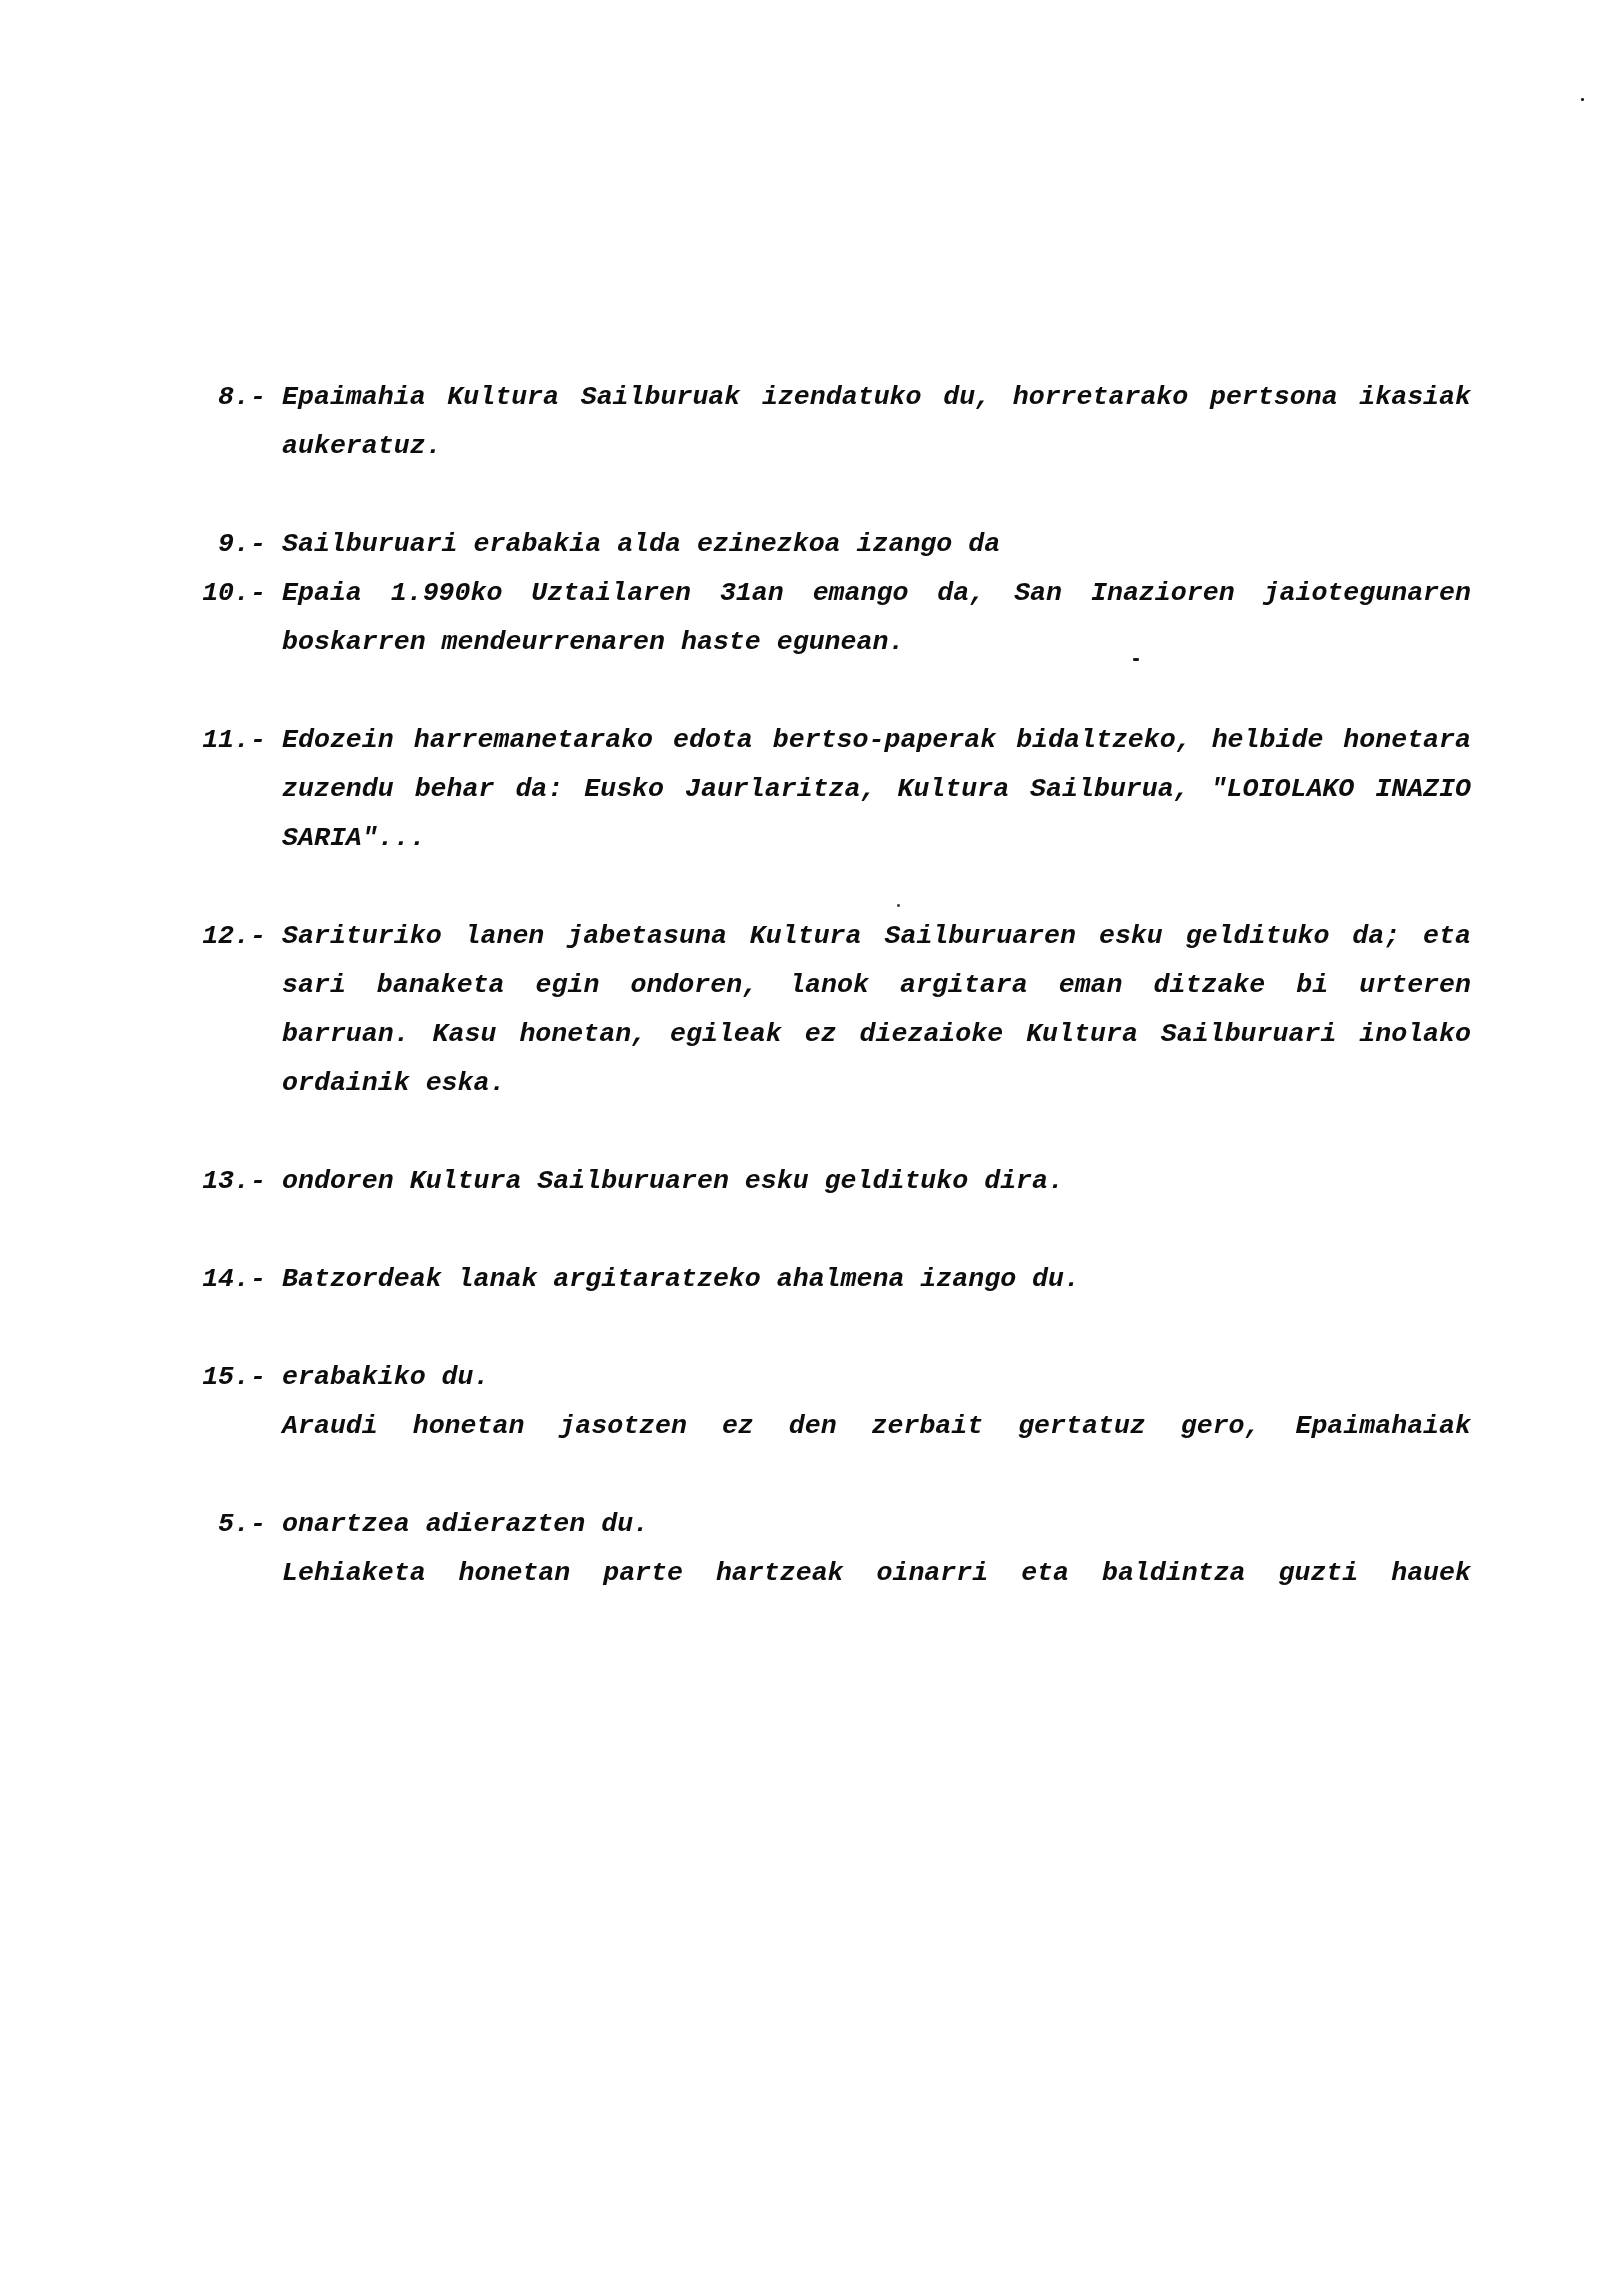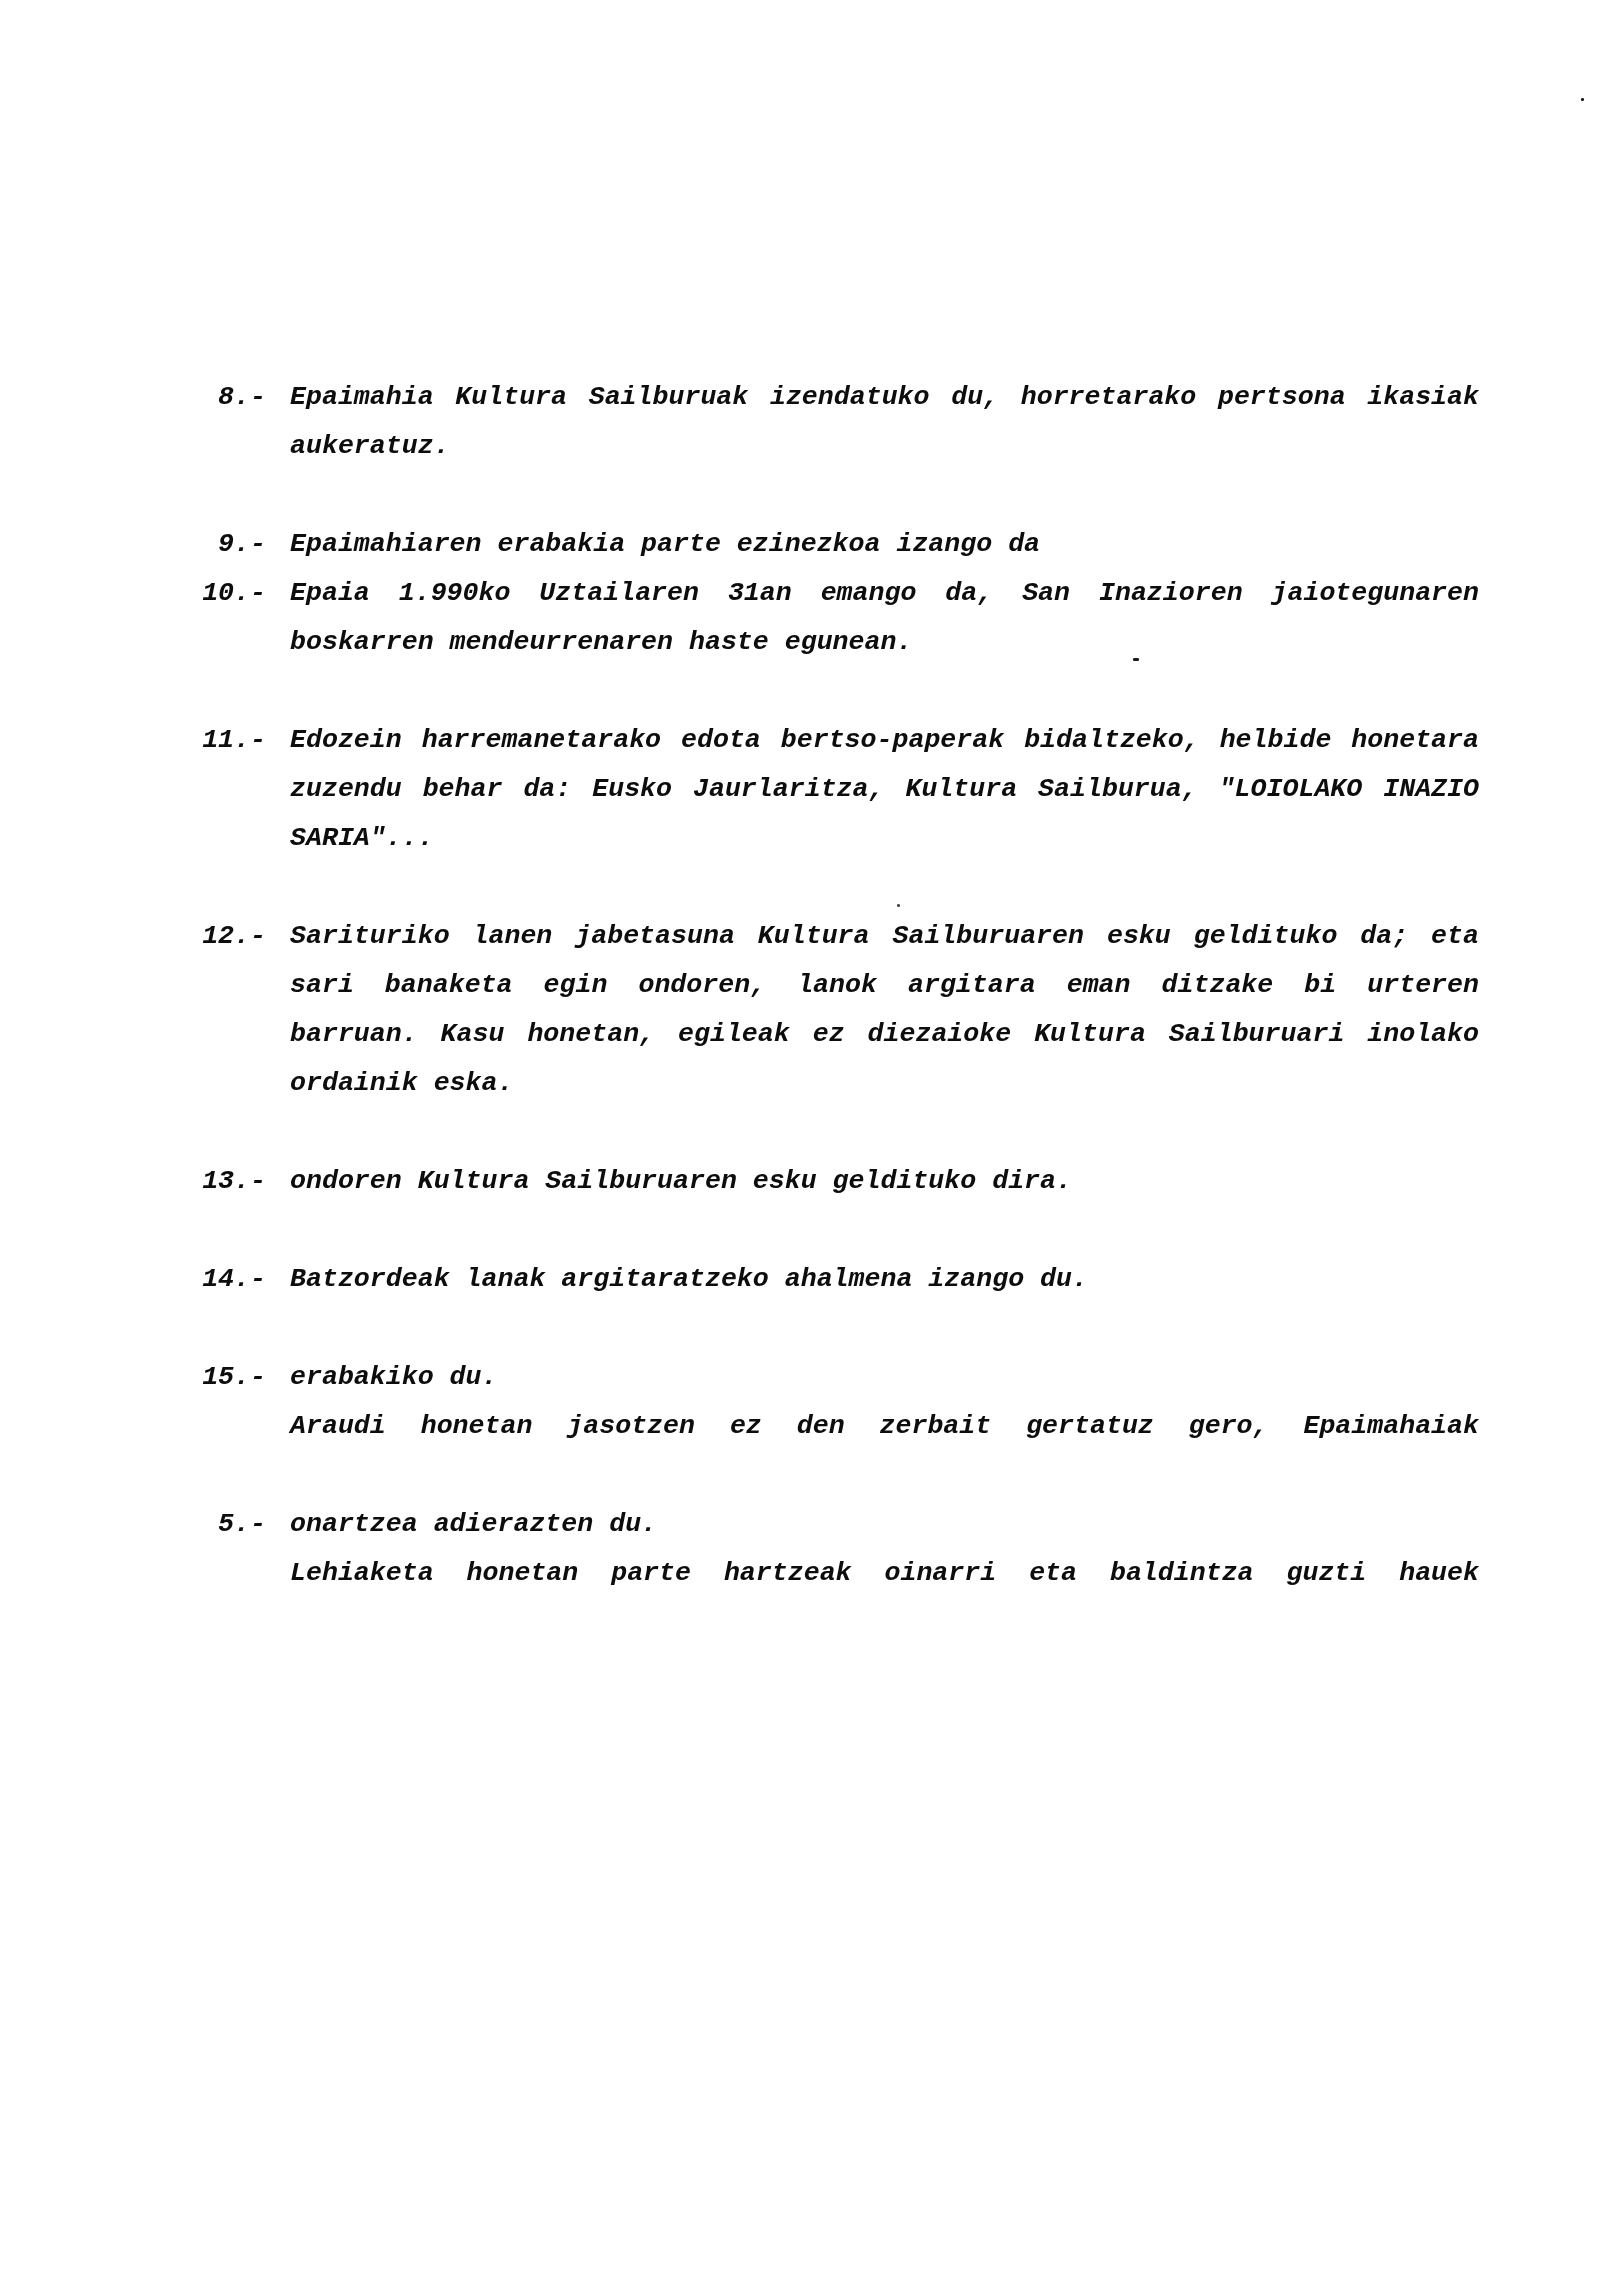--- a/index.html
+++ b/index.html
@@ -32,21 +32,21 @@
   .num {
     width: 75px;
     flex: 0 0 75px;
     text-align: right;
     line-height: 49px;
     white-space: nowrap;
   }
   .lines {
     width: 1189px;
     flex: 0 0 1189px;
-    margin-left: 24px;
+    margin-left: 16px;
   }
   .line {
     line-height: 49px;
     white-space: pre;
   }
   .just {
     white-space: normal;
     text-align: justify;
     text-align-last: justify;
   }
@@ -68,21 +68,21 @@
     <div class="num">8.-</div>
     <div class="lines">
       <div class="line just">Epaimahia Kultura Sailburuak izendatuko du, horretarako pertsona ikasiak</div>
       <div class="line">aukeratuz.</div>
     </div>
   </div>
 
   <div class="item">
     <div class="num">9.-</div>
     <div class="lines">
-      <div class="line">Epaimahiaren erabakia parte ezinezkoa izango da</div>
+      <div class="line">Sailburuari erabakia alda ezinezkoa izango da</div>
     </div>
   </div>
 
   <div class="item no-gap">
     <div class="num">10.-</div>
     <div class="lines">
       <div class="line just">Epaia 1.990ko Uztailaren 31an emango da, San Inazioren jaiotegunaren</div>
       <div class="line">boskarren mendeurrenaren haste egunean.</div>
     </div>
   </div>

